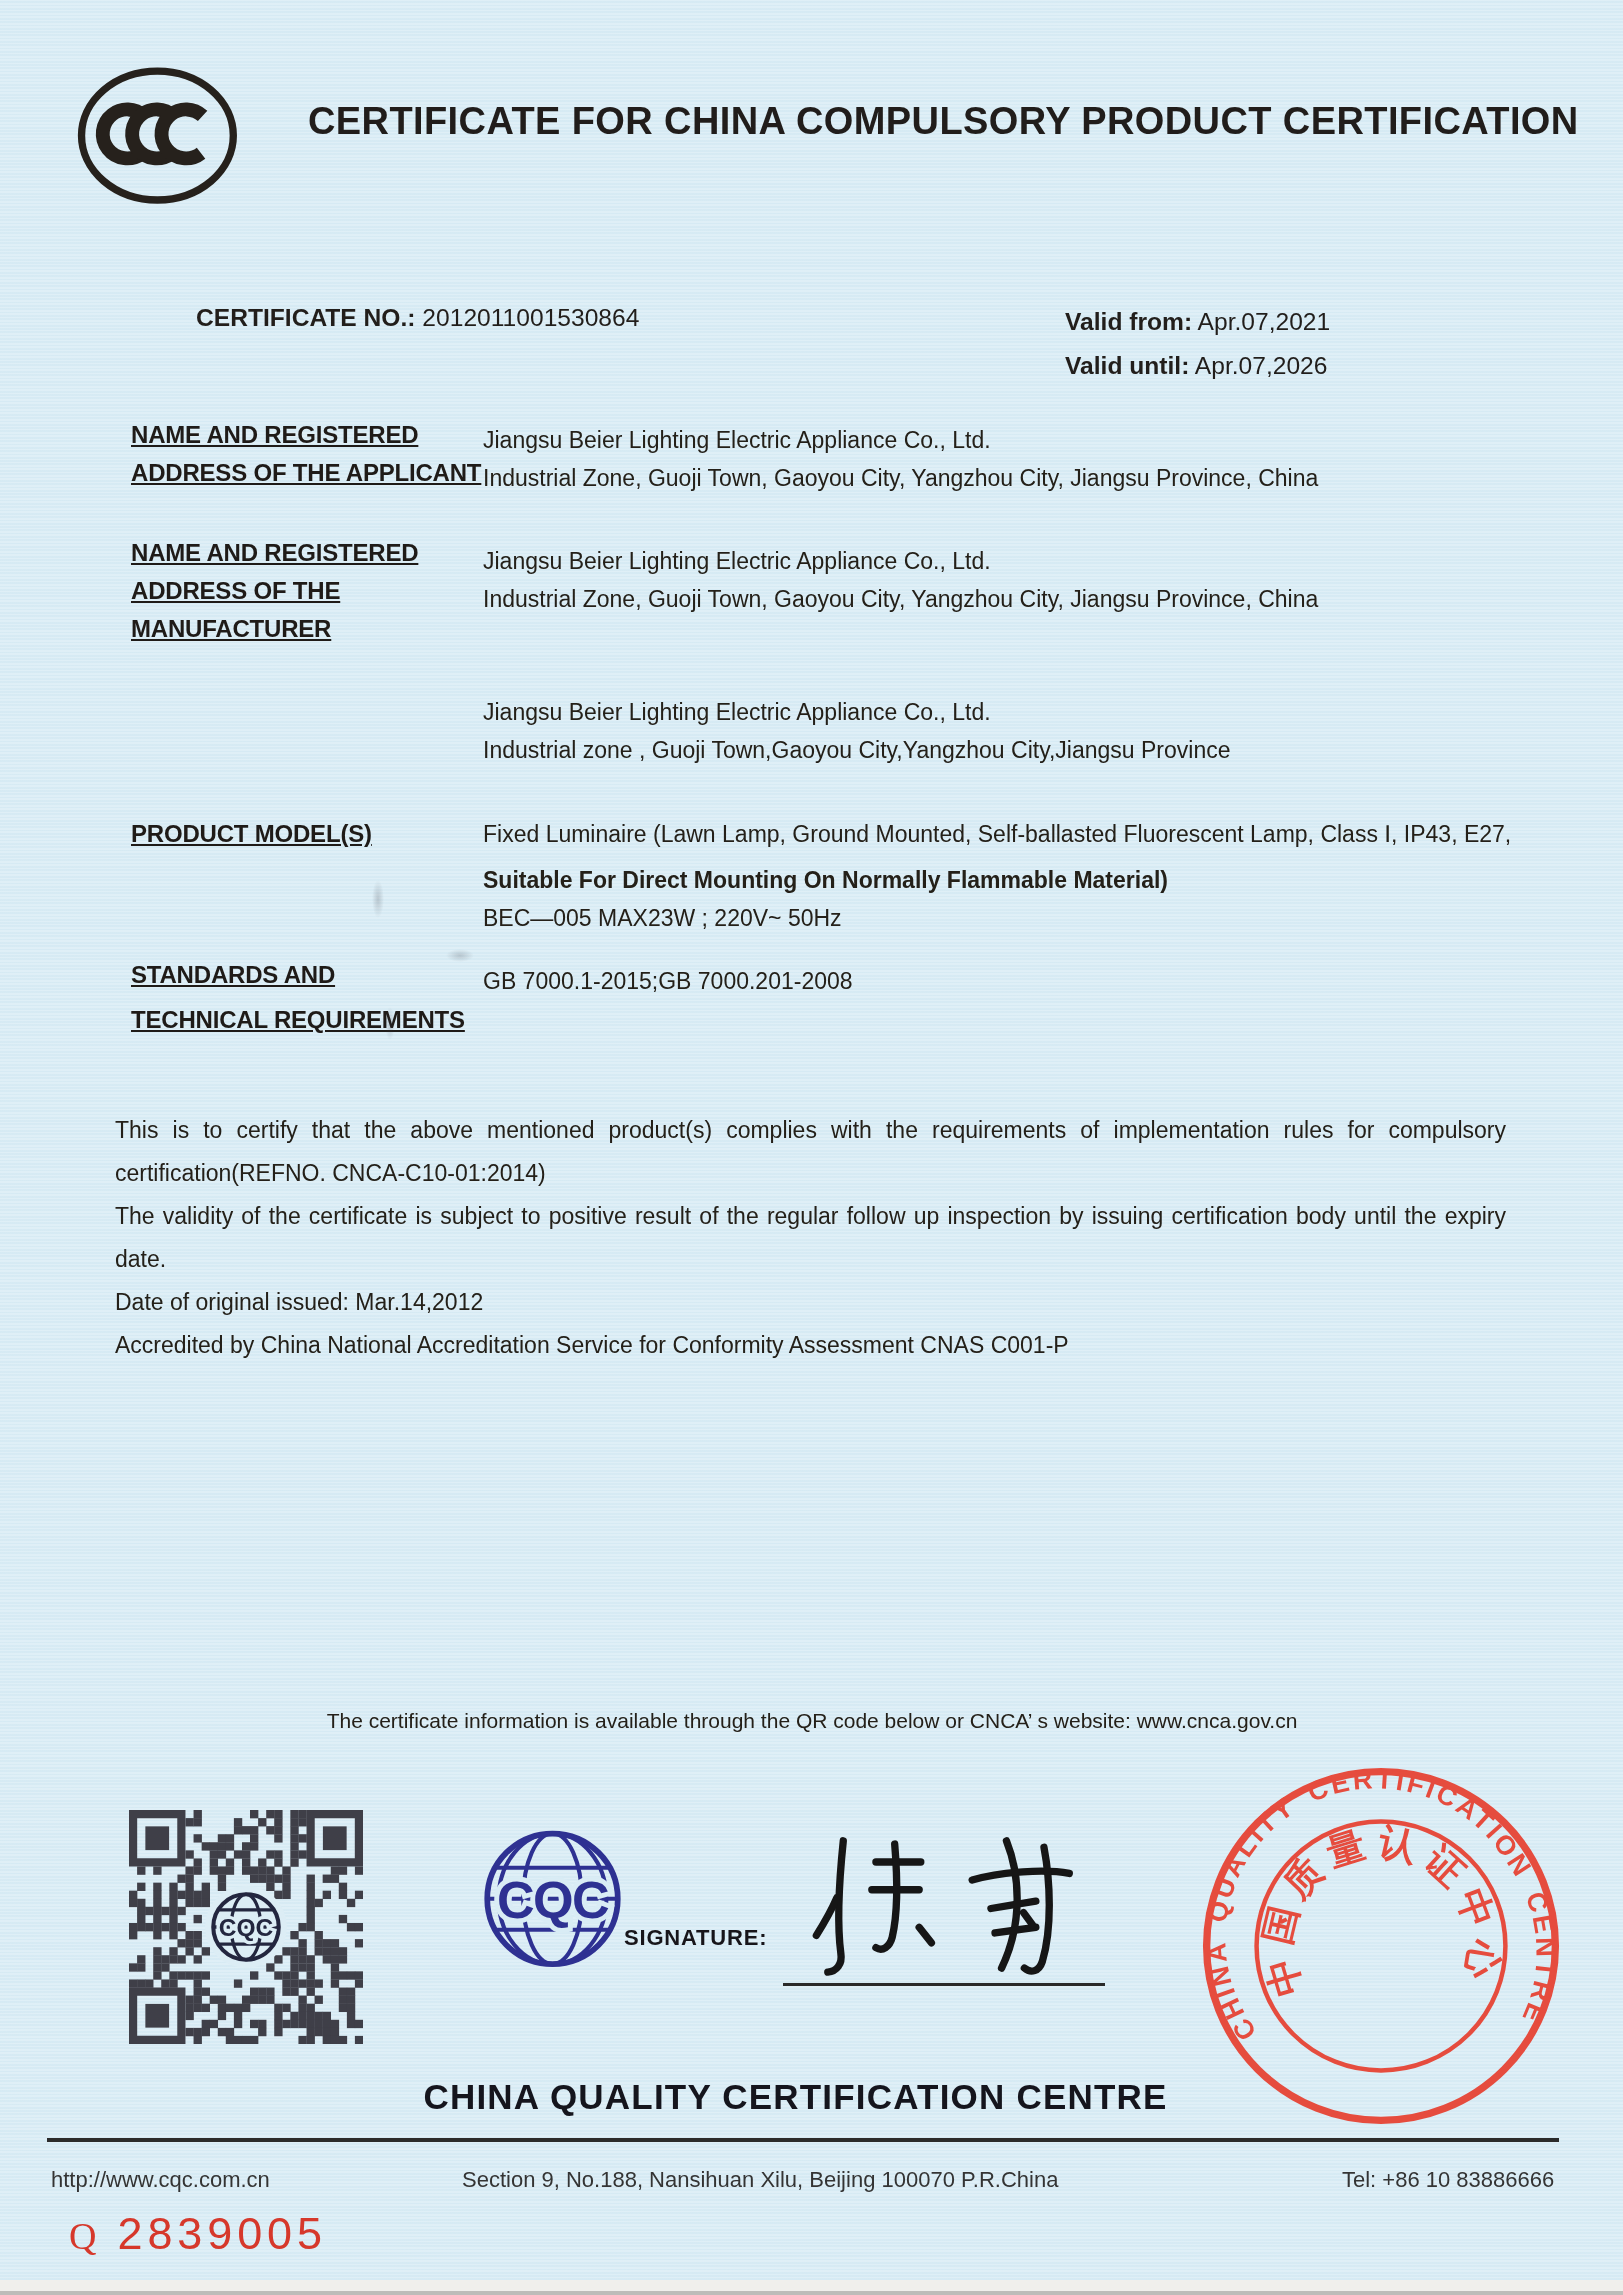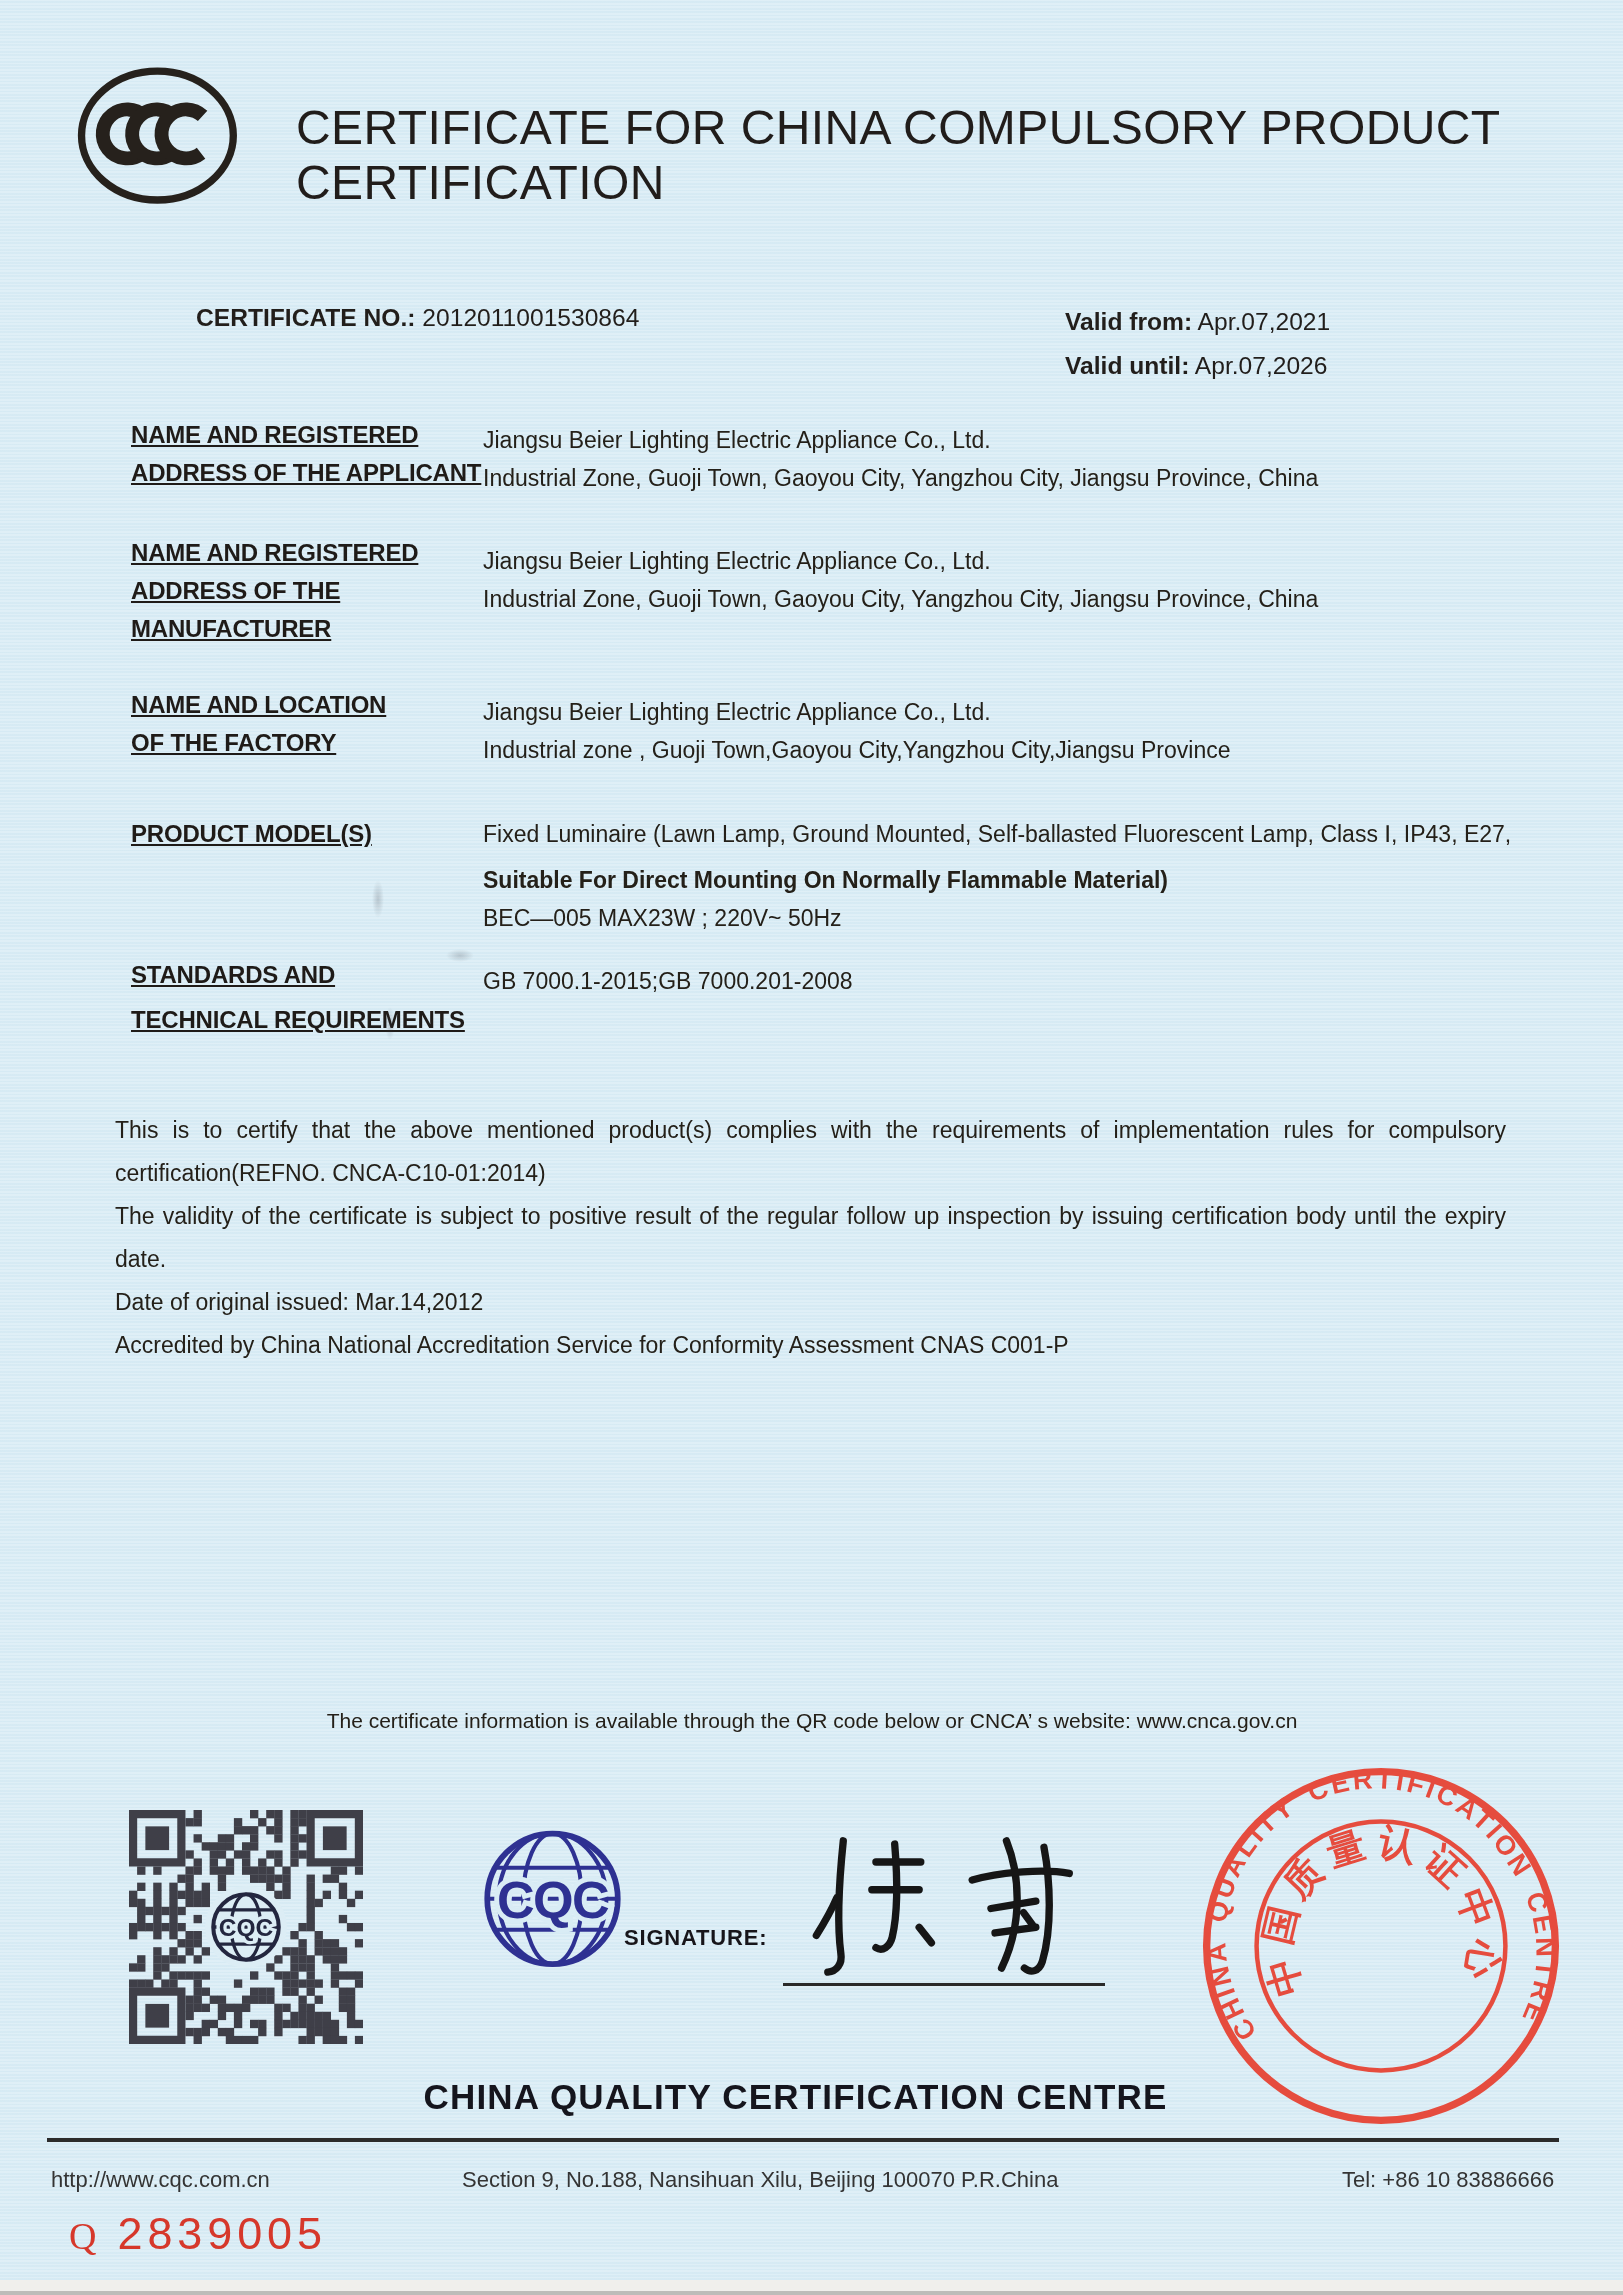--- a/index.html
+++ b/index.html
@@ -2,21 +2,21 @@
 <html style="font-size:13px"><head>
 <meta charset="utf-8">
 <style>
   html,body{margin:0;padding:0;background:#9a9a9a;}
   .page{
     position:relative;width:1624px;height:2295px;margin:0 auto;overflow:hidden;
     background:#d9ecf5;
     background-image:repeating-linear-gradient(0deg, rgba(255,255,255,.16) 0 1.6px, rgba(198,224,236,.14) 1.6px 3.3px);
     font-family:"Liberation Sans", sans-serif;color:#221e1b;
   }
-  .title{position:absolute;left:296px;top:100px;width:1285px;font-size:48px;font-weight:400;color:#211d1b;letter-spacing:0.4px;}
+  .title{position:absolute;left:308px;top:100px;width:1285px;font-size:38px;font-weight:700;color:#211d1b;letter-spacing:0.4px;}
   .ccc-logo{position:absolute;left:75px;top:65px;}
   .cert-no{position:absolute;left:196px;top:304px;font-size:24.6px;}
   .cert-no b{font-weight:700;}
   .valid{position:absolute;left:1033px;top:300px;font-size:24.6px;line-height:44px;}
   .valid b{font-weight:700;margin-left:32px;}
   .sec-label{position:absolute;left:131px;width:364px;font-weight:700;font-size:24px;line-height:38px;color:#1f1b18;letter-spacing:-0.2px;text-decoration:underline;}
   .sec-value{position:absolute;left:483px;width:1080px;font-size:23px;line-height:38px;color:#242019;}
   .mt8{margin-top:6.5px;} .mt10{margin-top:8.2px;font-weight:bold;}
   .bodytext{position:absolute;left:115px;top:1064px;width:1391px;font-size:23px;color:#242019;margin-top:45px;}
   .bodytext div{line-height:43px;}
@@ -83,24 +83,20 @@
   <div class="sec-label" style="top:534px">
     <div>NAME AND REGISTERED</div>
     <div>ADDRESS OF THE</div>
     <div>MANUFACTURER</div>
   </div>
   <div class="sec-value" style="top:542px">
     <div>Jiangsu Beier Lighting Electric Appliance Co., Ltd.</div>
     <div>Industrial Zone, Guoji Town, Gaoyou City, Yangzhou City, Jiangsu Province, China</div>
   </div>
 
-  <div class="sec-label" style="top:686px">
-    <div>NAME AND LOCATION</div>
-    <div>OF THE FACTORY</div>
-  </div>
   <div class="sec-value" style="top:693px">
     <div>Jiangsu Beier Lighting Electric Appliance Co., Ltd.</div>
     <div>Industrial zone , Guoji Town,Gaoyou City,Yangzhou City,Jiangsu Province</div>
   </div>
 
   <div class="sec-label" style="top:815px">
     <div>PRODUCT MODEL(S)</div>
   </div>
   <div class="sec-value" style="top:815px">
     <div>Fixed Luminaire (Lawn Lamp, Ground Mounted, Self-ballasted Fluorescent Lamp, Class Ⅰ, IP43, E27,</div>

